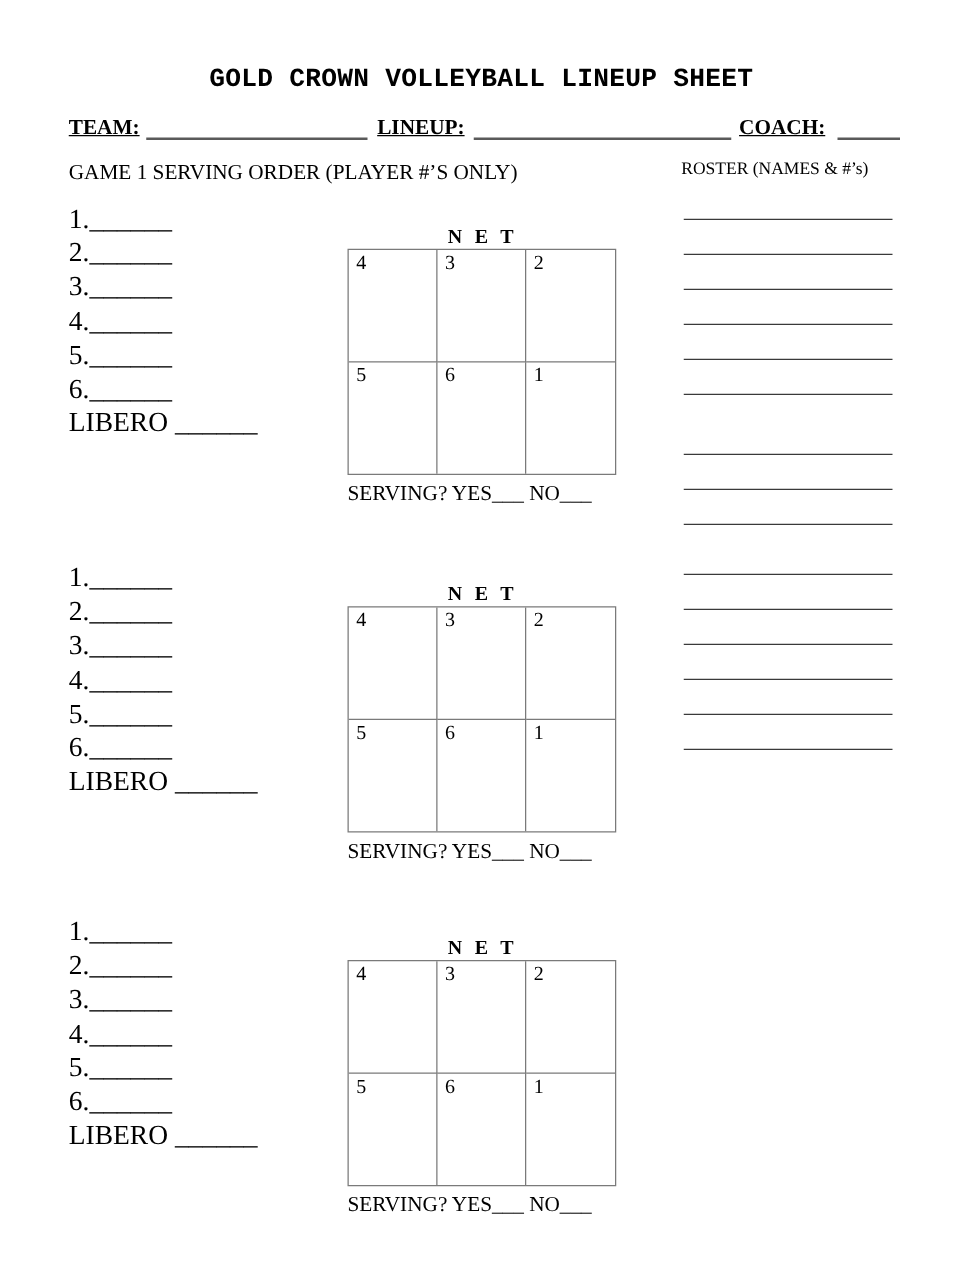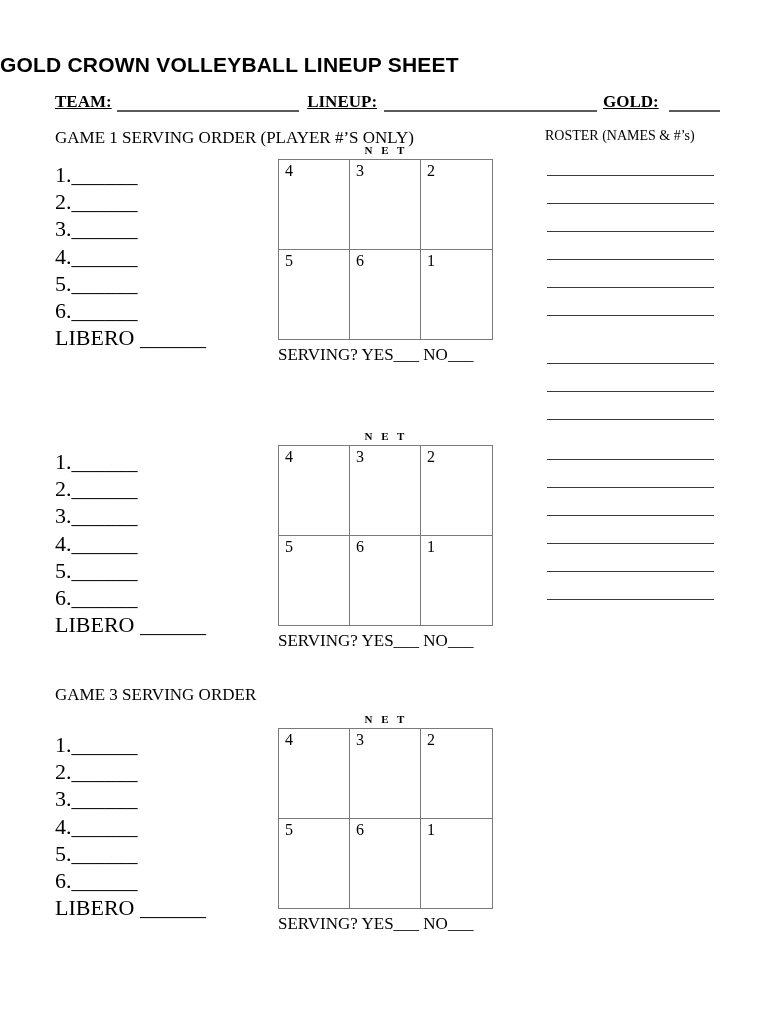--- a/index.html
+++ b/index.html
@@ -12,22 +12,22 @@
     font-family: "Liberation Serif", serif;
     overflow: hidden;
   }
 
   
   .doc-title {
     position: absolute;
     top: 53px;
     left: 0;
     width: 100%;
-    text-align: left;
-    font-family: Liberation Sans, sans-serif;
+    text-align: center;
+    font-family: Liberation Mono, monospace;
     font-weight: bold;
     font-size: 21px;
     letter-spacing: 0.2px;
   }
 
   
   .header-row {
     position: absolute;
     top: 92px;
     left: 55px;
@@ -81,22 +81,23 @@
   .court {
     position: absolute;
     left: 223px;
     width: 216px;
   }
   .net-label {
     height: 16px;
     line-height: 14px;
     text-align: center;
     font-weight: bold;
-    font-size: 11px;
+    font-size: 16px;
     letter-spacing: 3px;
+    margin-top: 40px;
   }
   .court-grid {
     display: grid;
     grid-template-columns: 1fr 1fr 1fr;
     grid-template-rows: 90px 89px;
     border: 1px solid #7a7a7a;
     box-sizing: border-box;
     width: 215px;
   }
   .cell {
@@ -142,21 +143,21 @@
 
 <div class="page">
 
   <div class="doc-title">GOLD CROWN VOLLEYBALL LINEUP SHEET</div>
 
   <div class="header-row">
     <span>TEAM:</span>
     <span class="hline team-line"></span>
     <span>LINEUP:</span>
     <span class="hline coach-line"></span>
-    <span>GOLD:</span>
+    <span>COACH:</span>
     <span class="hline date-line"></span>
   </div>
 
   <section class="game" style="top:128px">
     <div class="game-heading">GAME 1 SERVING ORDER (PLAYER #’S ONLY)</div>
     <div class="order-list" style="top:33px">
       <div class="order-item">1.______</div>
       <div class="order-item">2.______</div>
       <div class="order-item">3.______</div>
       <div class="order-item">4.______</div>
@@ -196,21 +197,20 @@
         <div class="cell">2</div>
         <div class="cell">5</div>
         <div class="cell">6</div>
         <div class="cell">1</div>
       </div>
       <div class="serving-row">SERVING? YES___ NO___</div>
     </div>
   </section>
 
   <section class="game" style="top:685px">
-    <div class="game-heading">GAME 3 SERVING ORDER</div>
     <div class="order-list" style="top:46px">
       <div class="order-item">1.______</div>
       <div class="order-item">2.______</div>
       <div class="order-item">3.______</div>
       <div class="order-item">4.______</div>
       <div class="order-item">5.______</div>
       <div class="order-item">6.______</div>
       <div class="order-item">LIBERO ______</div>
     </div>
     <div class="court" style="top:27px">

